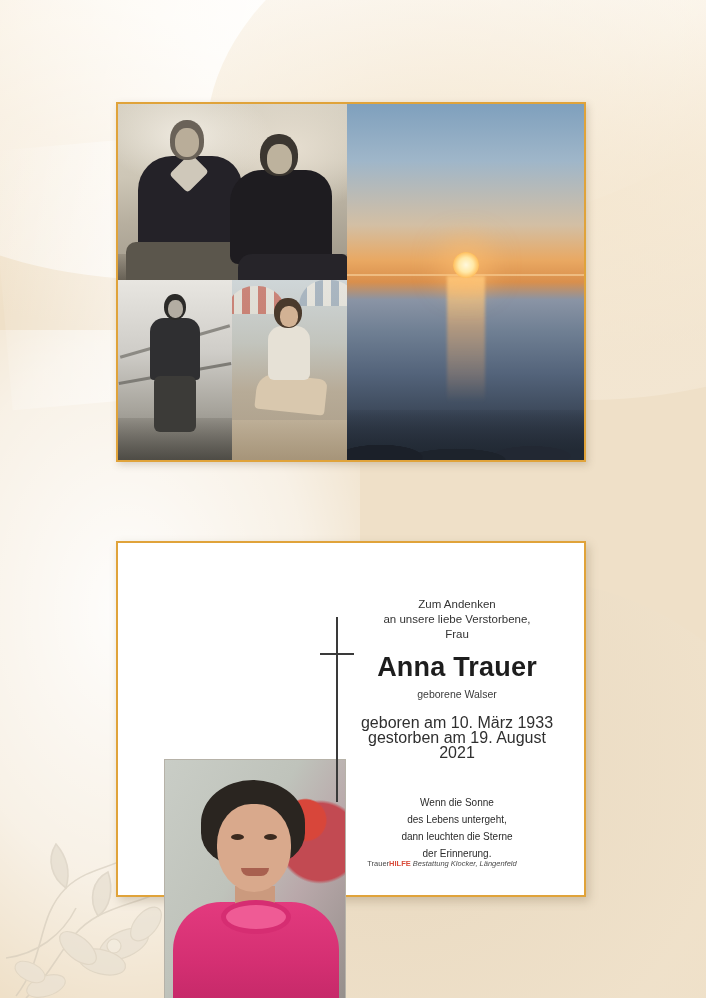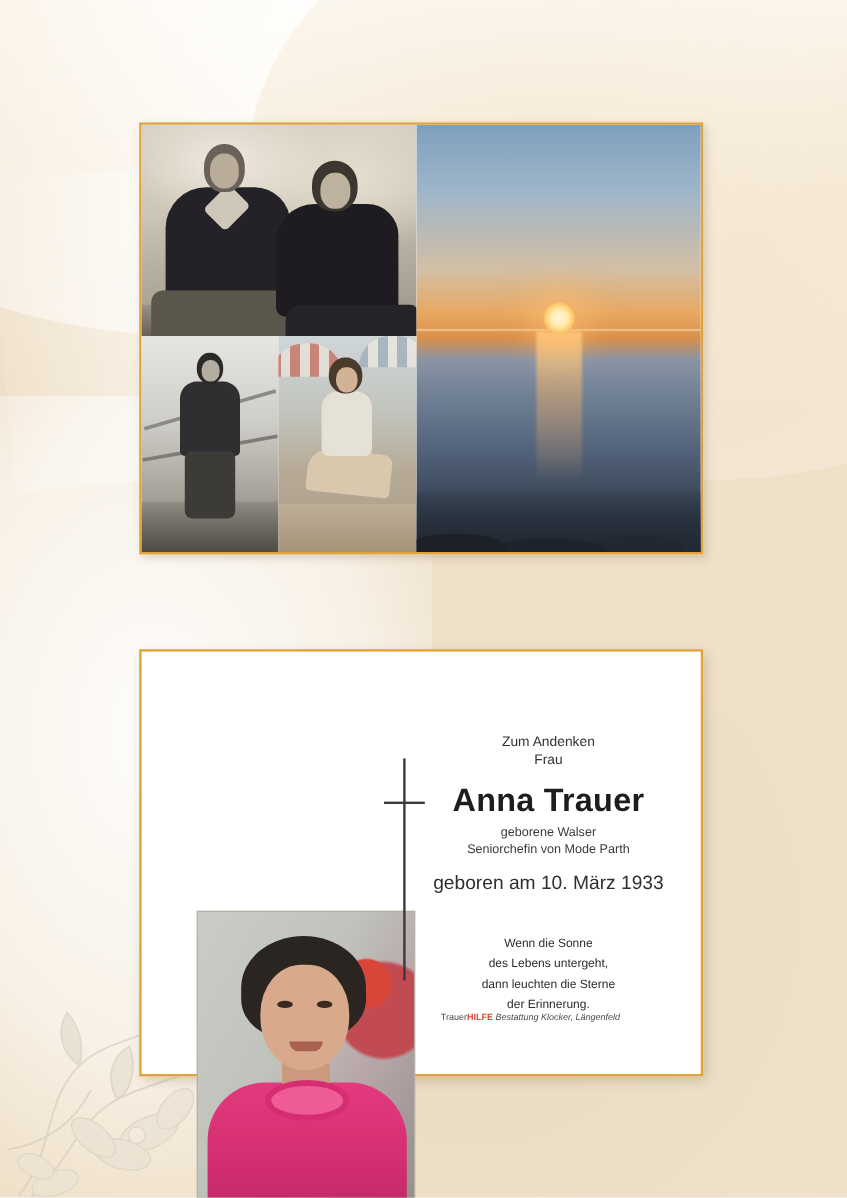--- a/index.html
+++ b/index.html
@@ -556,32 +556,33 @@
     </div>
 
     <div class="card-right">
       <div class="cross">
         <div class="cross-bar"></div>
       </div>
 
       <div class="txt-block">
         <div class="intro">
           <div>Zum Andenken</div>
+          <div>an unsere liebe Verstorbene,</div>
           <div>Frau</div>
         </div>
 
         <div class="name">Anna Trauer</div>
 
         <div class="subline">
           <div>geborene Walser</div>
-          <div>Seniorchefin von Mode Parth</div>
         </div>
 
         <div class="dates">
           <div>geboren am 10. März 1933</div>
+          <div>gestorben am 19. August 2021</div>
         </div>
 
         <div class="verse">
           <div>Wenn die Sonne</div>
           <div>des Lebens untergeht,</div>
           <div>dann leuchten die Sterne</div>
           <div>der Erinnerung.</div>
         </div>
       </div>
 

